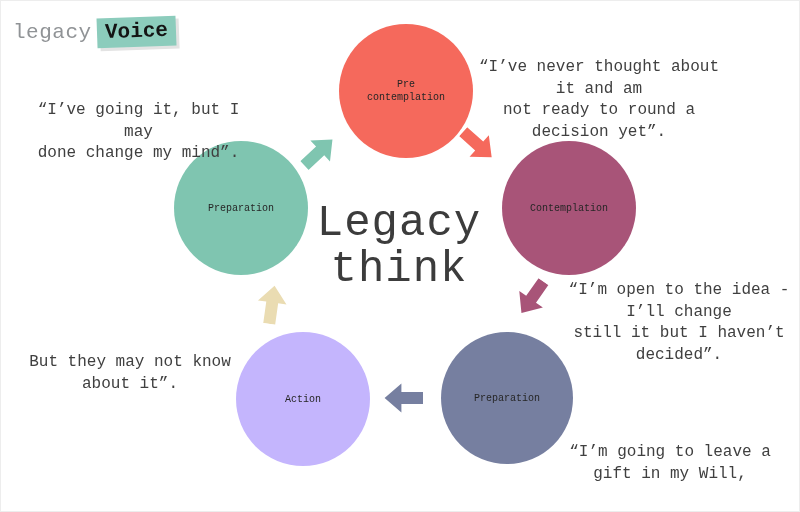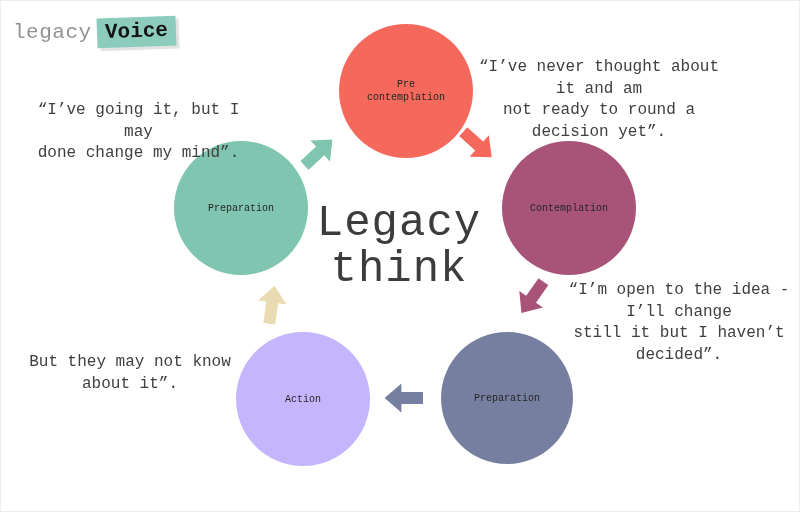--- a/index.html
+++ b/index.html
@@ -149,20 +149,21 @@
     <div>“I’ve never thought about it and am</div>
     <div>not ready to round a decision yet”.</div>
   </div>
 
   <div class="quote q-contemplation">
     <div>“I’m open to the idea - I’ll change</div>
     <div>still it but I haven’t decided”.</div>
   </div>
 
   <div class="quote q-preparation">
+    <div>“I’m going to leave a gift in my Will,</div>
   </div>
 
   <div class="quote q-action">
     <div>But they may not know about it”.</div>
   </div>
 
   <div class="quote q-maintenance">
     <div>“I’ve going it, but I may</div>
     <div>done change my mind”.</div>
   </div>

